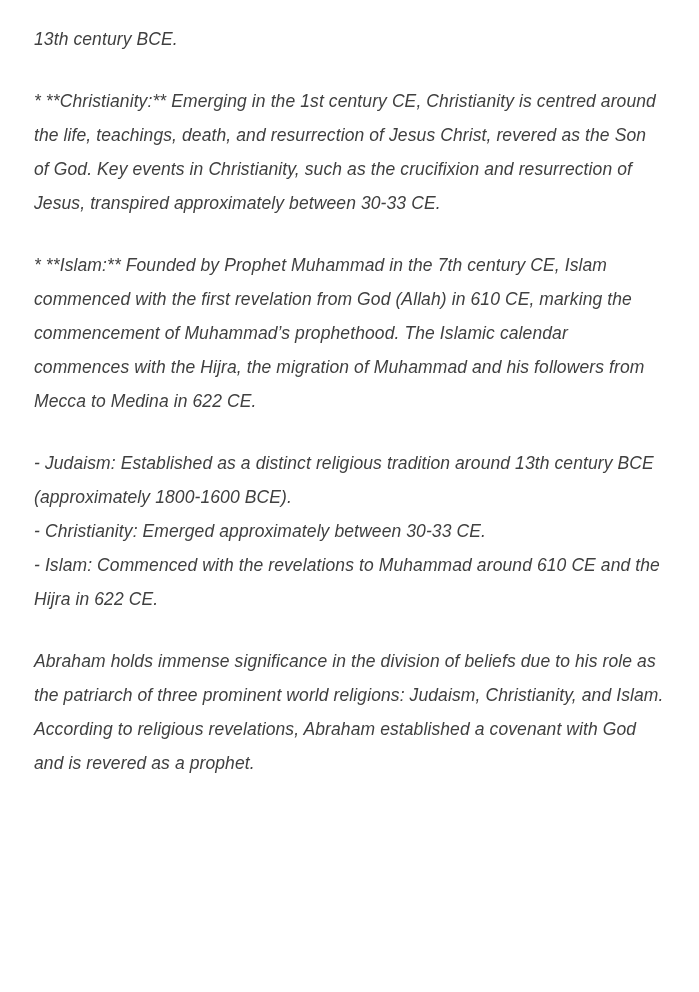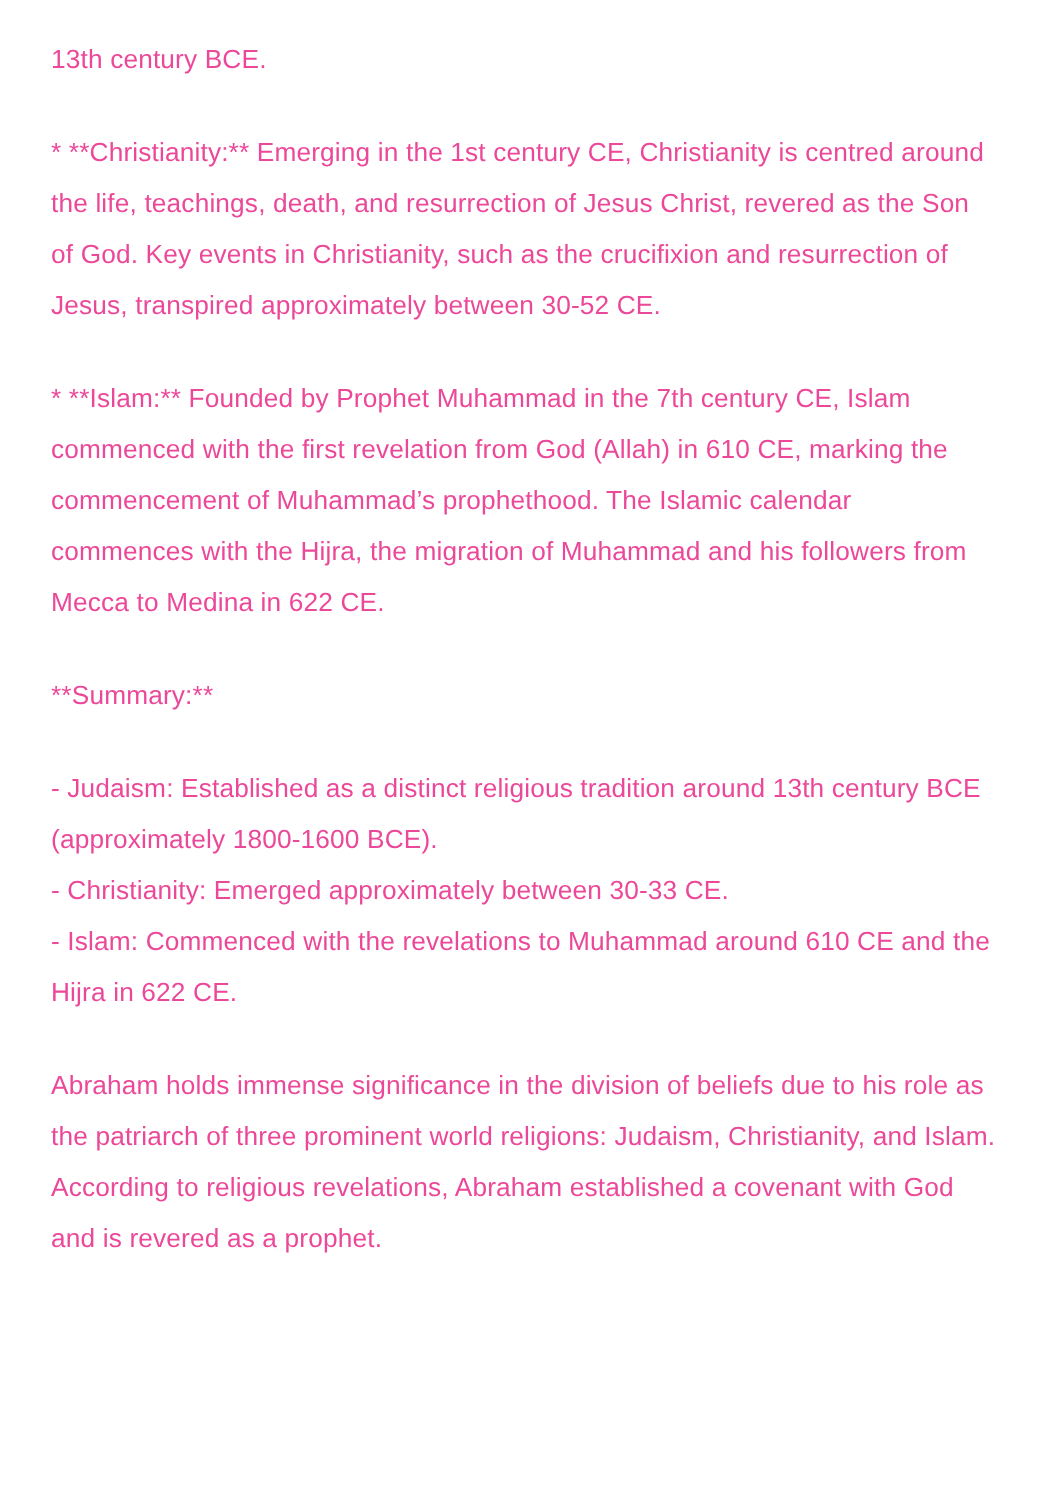--- a/index.html
+++ b/index.html
@@ -18,35 +18,35 @@
     box-sizing: border-box;
     width: 699px;
     min-height: 992px;
     padding: 22px 34px 0 34px;
     background: #ffffff;
   }
   .para {
     font-size: 17.5px;
     line-height: 34px;
     letter-spacing: 0.1px;
-    color: #ec4899;
+    color: #404040;
     margin: 0 0 28px 0;
     white-space: pre-wrap;
     word-wrap: break-word;
     max-width: 635px;
+    font-style: italic;
   }
   .para:last-child {
     margin-bottom: 0;
   }
 </style>
 </head>
 <body>
 
 <div class="page">
   <p class="para">13th century BCE.</p>
-  <p class="para">* **Christianity:** Emerging in the 1st century CE, Christianity is centred around the life, teachings, death, and resurrection of Jesus Christ, revered as the Son of God. Key events in Christianity, such as the crucifixion and resurrection of Jesus, transpired approximately between 30-52 CE.</p>
+  <p class="para">* **Christianity:** Emerging in the 1st century CE, Christianity is centred around the life, teachings, death, and resurrection of Jesus Christ, revered as the Son of God. Key events in Christianity, such as the crucifixion and resurrection of Jesus, transpired approximately between 30-33 CE.</p>
   <p class="para">* **Islam:** Founded by Prophet Muhammad in the 7th century CE, Islam commenced with the first revelation from God (Allah) in 610 CE, marking the commencement of Muhammad’s prophethood. The Islamic calendar commences with the Hijra, the migration of Muhammad and his followers from Mecca to Medina in 622 CE.</p>
-  <p class="para">**Summary:**</p>
   <p class="para">- Judaism: Established as a distinct religious tradition around 13th century BCE (approximately 1800-1600 BCE).
 - Christianity: Emerged approximately between 30-33 CE.
 - Islam: Commenced with the revelations to Muhammad around 610 CE and the Hijra in 622 CE.</p>
   <p class="para">Abraham holds immense significance in the division of beliefs due to his role as the patriarch of three prominent world religions: Judaism, Christianity, and Islam. According to religious revelations, Abraham established a covenant with God and is revered as a prophet.</p>
 </div>
 
 </body></html>

